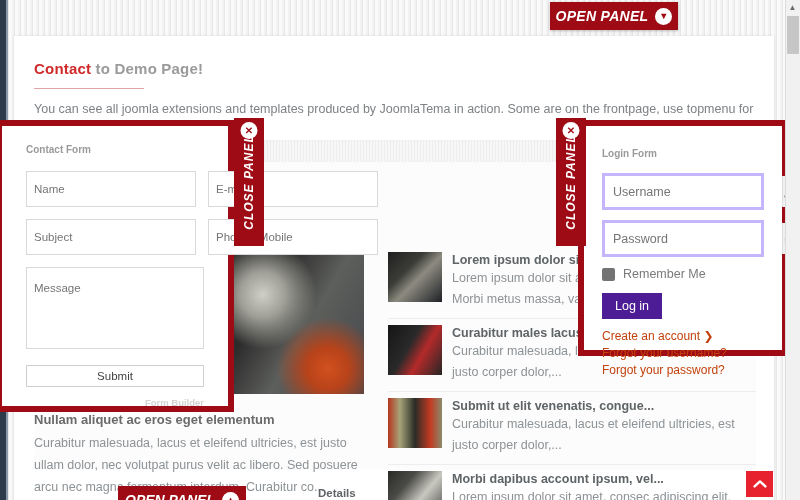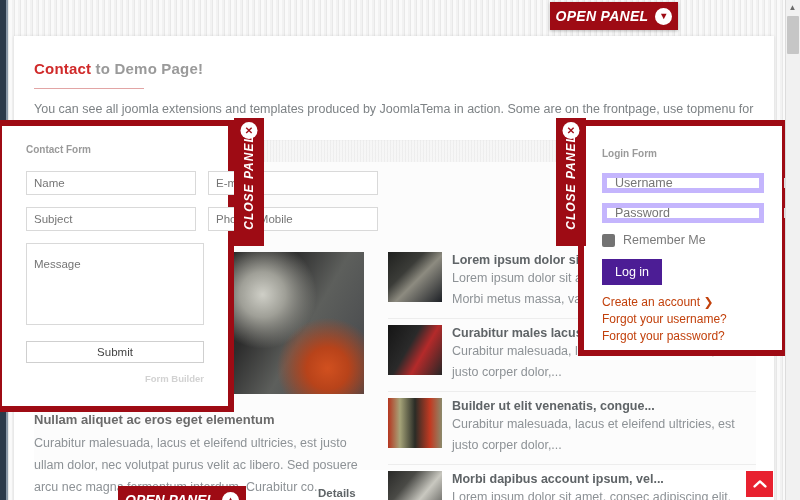--- a/index.html
+++ b/index.html
@@ -166,21 +166,21 @@
   .close-right{ left:556px; top:118px; height:128px; }
 
   
   .panel-title{
     font-size:10px; color:#9a9a9a; font-weight:bold;
   }
   .cf-wrap{ padding:18px 24px; }
   .cf-title{ margin-bottom:16px; }
   .cf-row{ display:flex; gap:12px; margin-bottom:12px; }
   .cf-in{
-    flex:1; height:24px;
+    flex:1; height:36px;
     border:1px solid #d9d9d9; background:#fff;
     font-size:11.5px; color:#aeaeae;
     padding:0 7px; line-height:22px;
     font-family:"Liberation Sans", sans-serif;
   }
   .cf-area{
     width:100%; height:82px;
     border:1px solid #d9d9d9; background:#fff;
     font-size:11.5px; color:#aeaeae; padding:14px 7px;
     resize:none;
@@ -195,22 +195,22 @@
   }
   .cf-credit{
     margin-top:10px; text-align:right;
     font-size:9.5px; color:#d2d2d2; font-weight:bold;
   }
 
   
   .lf-wrap{ padding:22px 18px; }
   .lf-title{ margin-bottom:14px; }
   .lf-field{
-    display:flex; height:20px; margin-bottom:10px;
-    border:5px solid #c4b5fd; background:#fff;
+    display:flex; height:37px; margin-bottom:10px;
+    border:3px solid #c4b5fd; background:#fff;
   }
   .lf-field input{
     flex:1; border:0; outline:0; padding:0 8px;
     font-size:12.5px; color:#7a7a7a; background:transparent;
     font-family:"Liberation Sans", sans-serif;
   }
   .lf-addon{
     width:26px; background:#efefef; border-left:1px solid #dedede;
     display:flex; align-items:center; justify-content:center;
     color:#4a4a4a;
@@ -289,21 +289,21 @@
     <div class="art-item">
       <div class="art-thumb t2"></div>
       <div class="art-txt">
         <div class="art-title">Curabitur males lacus et e...</div>
         <div class="art-desc">Curabitur malesuada, lacus et eleifend ultricies, est justo corper dolor,...</div>
       </div>
     </div>
     <div class="art-item">
       <div class="art-thumb t3"></div>
       <div class="art-txt">
-        <div class="art-title">Builder ut elit venenatis, congue...</div>
+        <div class="art-title">Submit ut elit venenatis, congue...</div>
         <div class="art-desc">Curabitur malesuada, lacus et eleifend ultricies, est justo corper dolor,...</div>
       </div>
     </div>
     <div class="art-item">
       <div class="art-thumb t4"></div>
       <div class="art-txt">
         <div class="art-title">Morbi dapibus account ipsum, vel...</div>
         <div class="art-desc">Lorem ipsum dolor sit amet, consec adipiscing elit. Morbi metus massa, va...</div>
       </div>
     </div>

